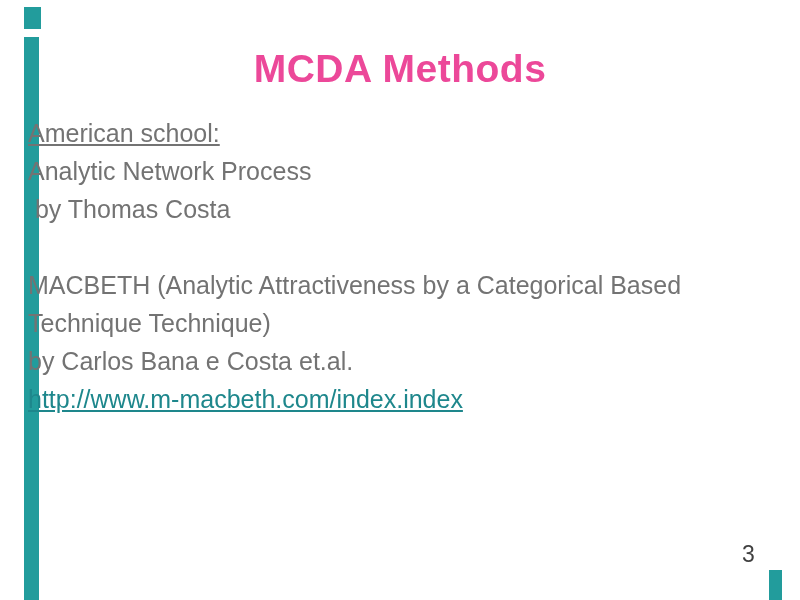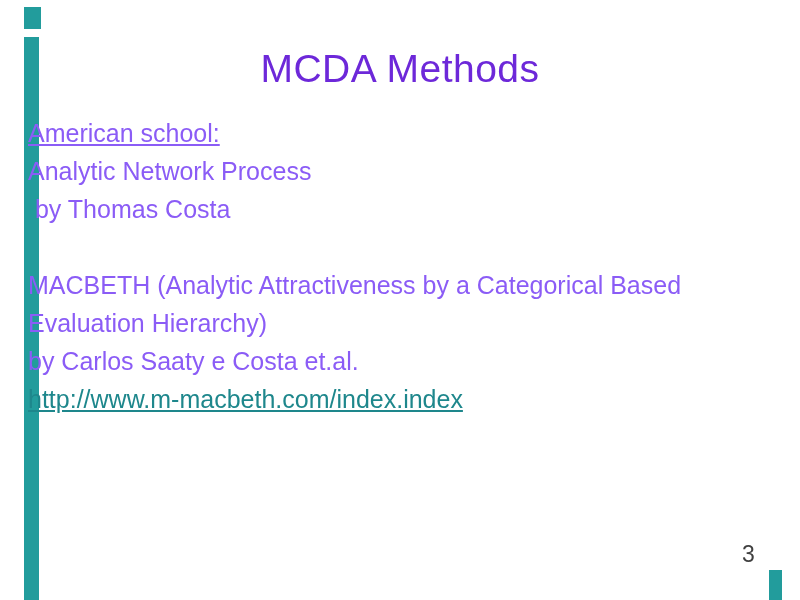--- a/index.html
+++ b/index.html
@@ -15,32 +15,32 @@
   .accent { position: absolute; background: #229c9c; }
   .accent-square  { left: 24px;  top: 7px;   width: 17px; height: 22px; }
   .accent-leftbar { left: 24px;  top: 37px;  width: 15px; height: 563px; }
   .accent-rightbar{ left: 769px; top: 570px; width: 13px; height: 30px; }
   .title {
     position: absolute;
     left: 0; right: 0; top: 49px;
     margin: 0;
     text-align: center;
     font-size: 39px;
-    font-weight: 400;
+    font-weight: 700;
     line-height: 1.05;
-    color: #6d28d9;
+    color: #ec4899;
     letter-spacing: 0.5px;
   }
   .body {
     position: absolute;
     left: 28px; top: 114px; right: 14px;
     font-size: 25px;
     line-height: 38px;
   }
-  .line { display: block; white-space: pre; min-height: 38px; color: #8b5cf6; }
+  .line { display: block; white-space: pre; min-height: 38px; color: #737373; }
   .heading { text-decoration: underline; }
   .link { color: #1e878c; text-decoration: underline; cursor: pointer; }
   .pagenum {
     position: absolute;
     left: 742px; top: 543px;
     width: 20px;
     font-size: 23px;
     line-height: 1;
     color: #404040;
     text-align: left;
@@ -56,20 +56,20 @@
   <div class="accent accent-rightbar"></div>
 
   <h1 class="title">MCDA Methods</h1>
 
   <div class="body">
     <div class="line heading">American school:</div>
     <div class="line">Analytic Network Process</div>
     <div class="line"> by Thomas Costa</div>
     <div class="line blank"></div>
     <div class="line">MACBETH (Analytic Attractiveness by a Categorical Based</div>
-    <div class="line">Evaluation Hierarchy)</div>
-    <div class="line">by Carlos Saaty e Costa et.al.</div>
+    <div class="line">Technique Technique)</div>
+    <div class="line">by Carlos Bana e Costa et.al.</div>
     <a class="line link">http://www.m-macbeth.com/index.index</a>
   </div>
 
   <div class="pagenum">3</div>
 
 </div>
 
 </body></html>

